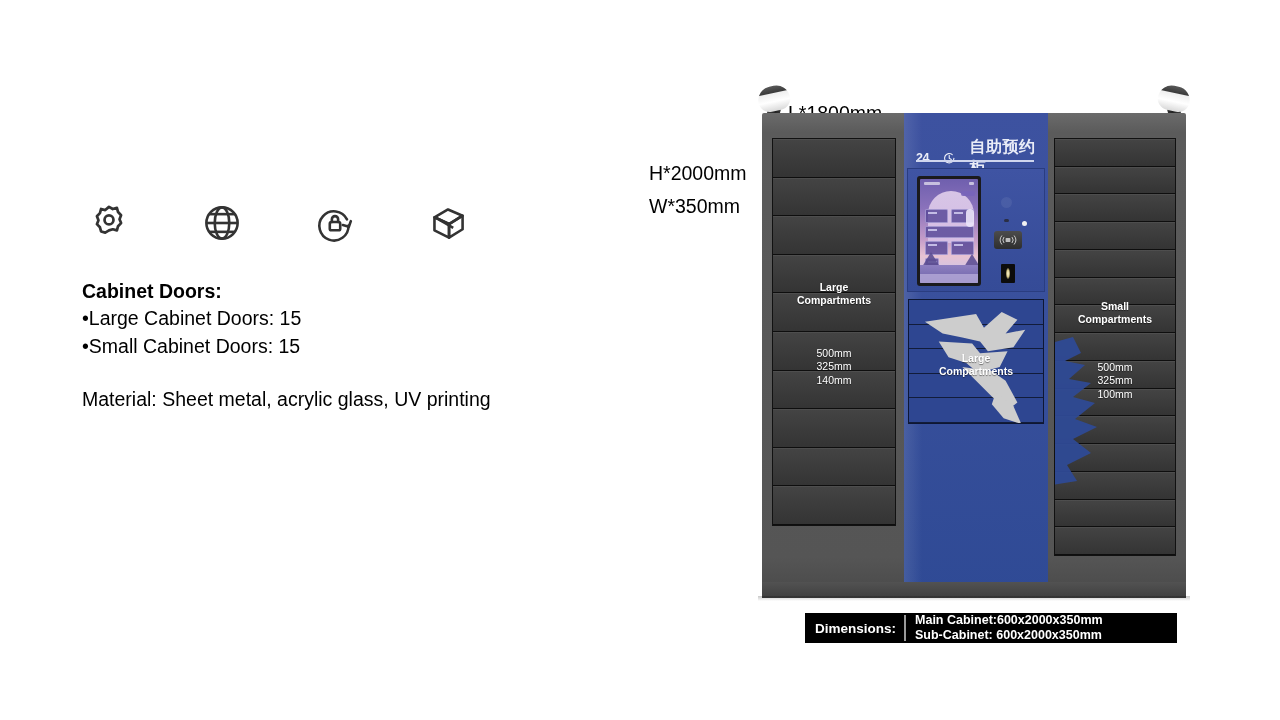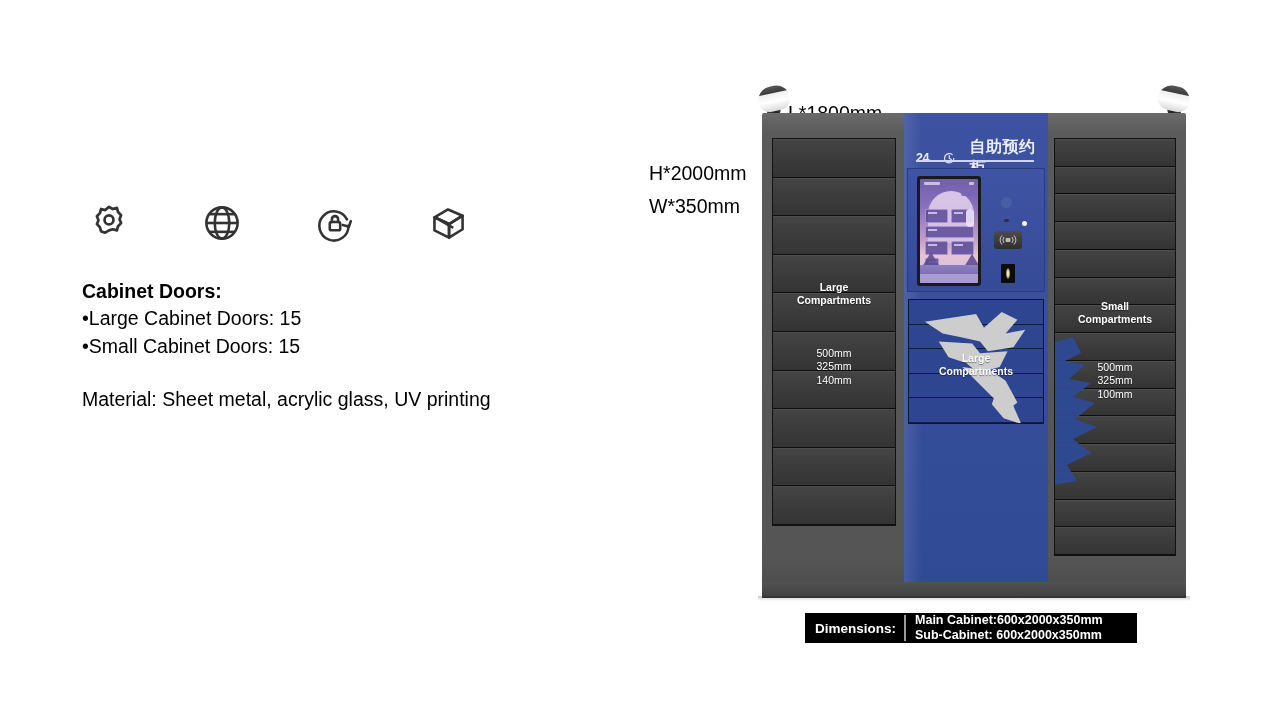--- a/index.html
+++ b/index.html
@@ -186,21 +186,21 @@
     position: absolute; left: 122px; top: 502px; width: 424px; height: 16px;
     background: linear-gradient(180deg,#525252,#3f3f3f);
   }
   .base-shadow {
     position:absolute; left: 118px; top: 516px; width: 432px; height: 5px;
     background: linear-gradient(180deg, rgba(0,0,0,.22), rgba(0,0,0,0));
   }
 
   
   #dimensions-bar {
-    position: absolute; left: 805px; top: 613px; width: 332px; height: 30px;
+    position: absolute; left: 805px; top: 613px; width: 372px; height: 30px;
     background: #000; display: flex; align-items: stretch; color: #fff;
   }
   .dim-left {
     display:flex; align-items:center; padding: 0 8px 0 10px;
     font-size: 13.5px; font-weight: bold; white-space: nowrap;
   }
   .dim-sep { width: 2px; background: #9a9a9a; margin: 2px 0; }
   .dim-right {
     display:flex; flex-direction: column; justify-content:center;
     padding: 0 8px 0 9px; font-size: 12.5px; font-weight: bold; line-height: 1.18;

